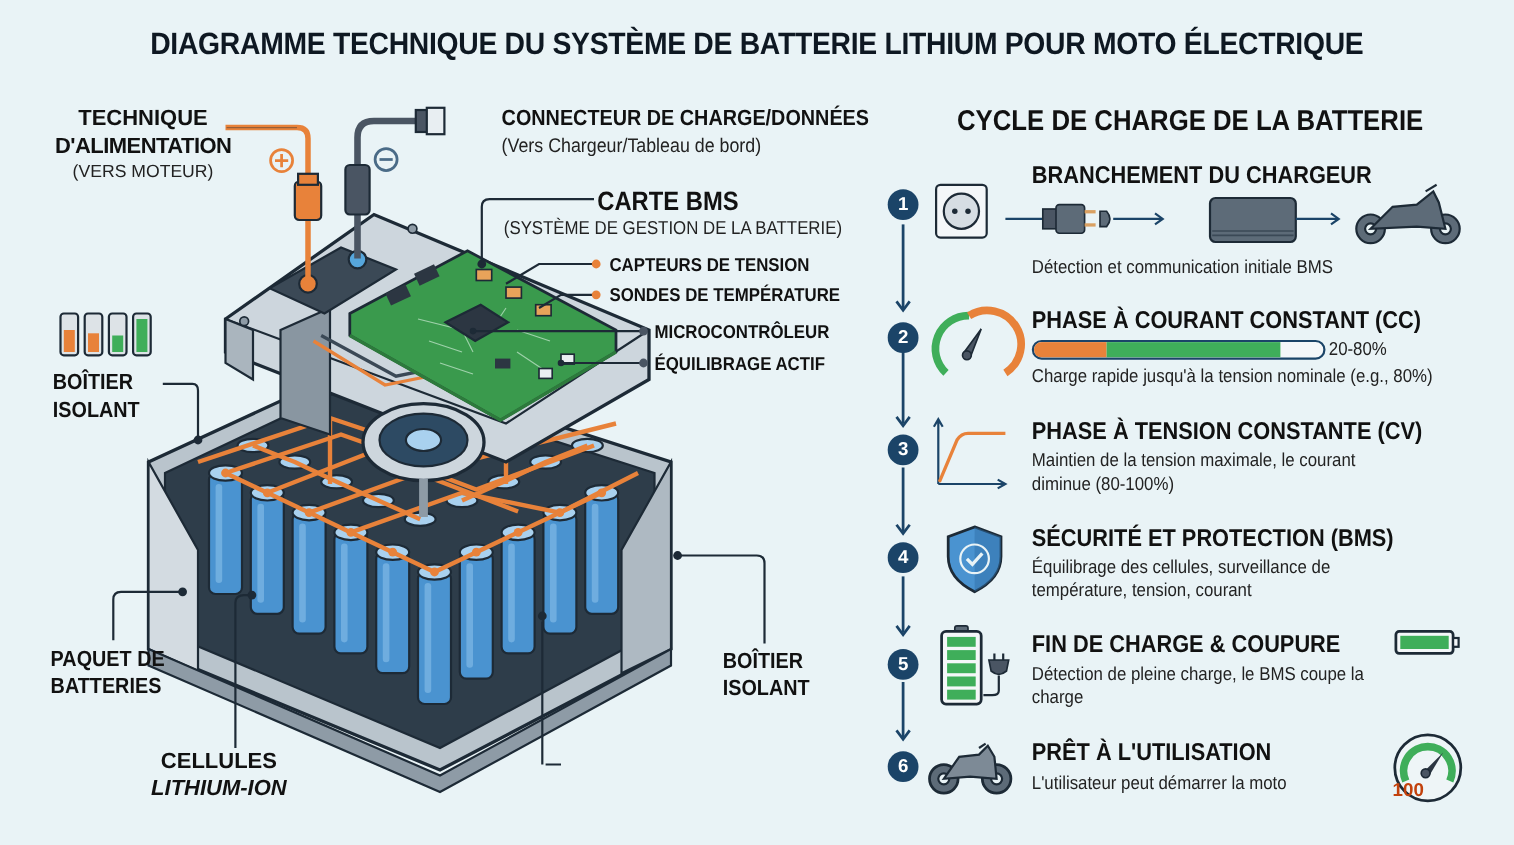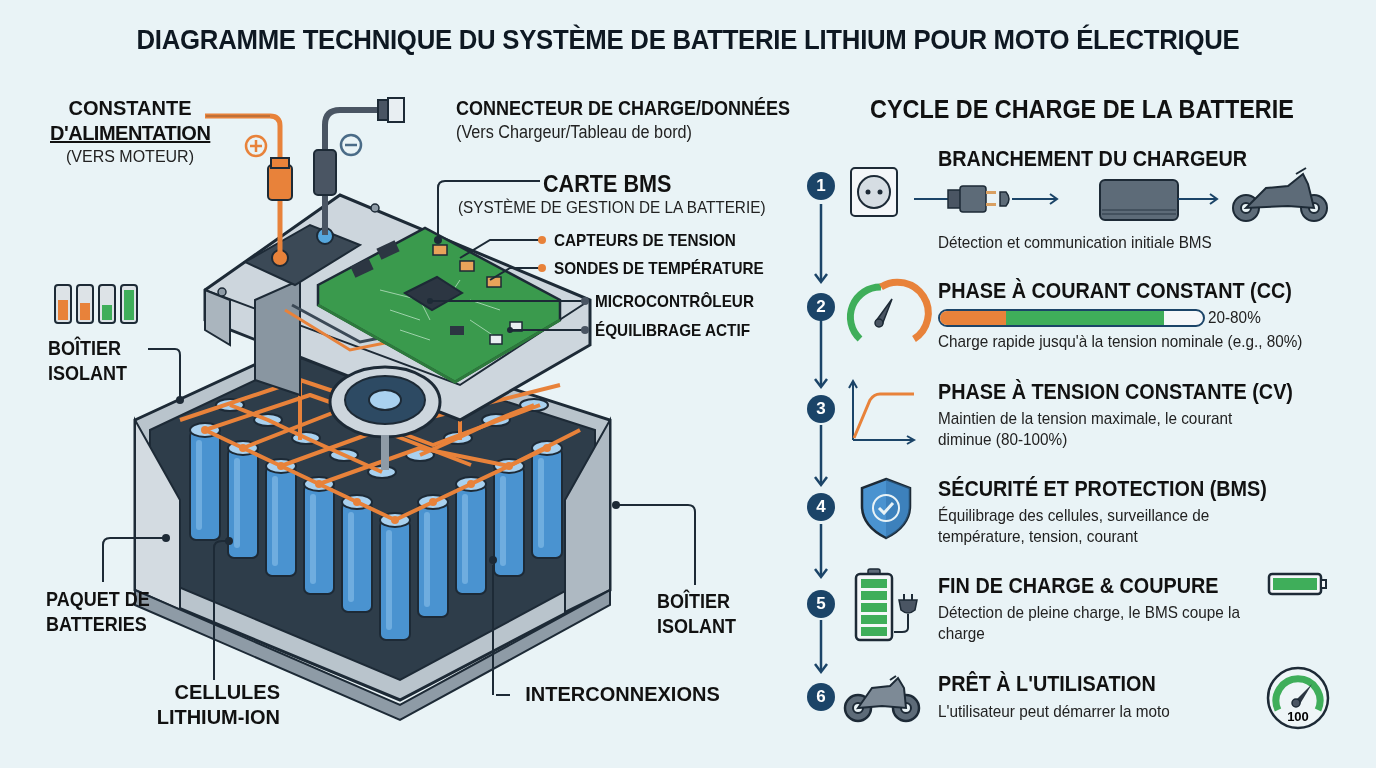--- a/index.html
+++ b/index.html
@@ -224,22 +224,22 @@
     <circle cx="542" cy="240" r="4" fill="#e8823a"></circle>
     <circle cx="542" cy="268" r="4" fill="#e8823a"></circle>
     <circle cx="585" cy="301" r="4" fill="#4a5563"></circle>
     <circle cx="585" cy="330" r="4" fill="#4a5563"></circle>
     <circle cx="430" cy="301" r="3" fill="#1d2a36"></circle>
     <circle cx="510" cy="330" r="3" fill="#1d2a36"></circle>
   </g>
 </svg>
 
 <div class="abs center" style="left:50px;top:96px;width:160px;" data-name="power-connector-label">
-  <div class="lbl-b" style="transform:none;">CONSTANTE</div>
-  <div class="lbl-b" style="transform:none;letter-spacing:-0.5px;text-decoration:underline;">D'ALIMENTATION</div>
+  <div class="lbl-b" style="transform:none;">TECHNIQUE</div>
+  <div class="lbl-b" style="transform:none;letter-spacing:-0.5px;">D'ALIMENTATION</div>
   <div class="lbl-r" style="transform:none;font-size:16px;">(VERS MOTEUR)</div>
 </div>
 
 <div class="abs" style="left:416px;top:96px;margin-left:40px;" data-name="charge-connector-label">
   <div class="lbl-b" style="white-space:nowrap;">CONNECTEUR DE CHARGE/DONNÉES</div>
   <div class="lbl-r" style="white-space:nowrap;">(Vers Chargeur/Tableau de bord)</div>
 </div>
 
 <div class="abs" style="left:543px;top:170px;" data-name="bms-title">CARTE BMS</div>
 <style>[data-name="bms-title"]{font-weight:700;font-size:24px;white-space:nowrap;transform:scaleX(0.9);transform-origin:left top;}</style>
@@ -253,27 +253,26 @@
 <div class="abs" style="left:48px;top:336px;" data-name="case-left-label">
   <div class="lbl-b">BOÎTIER</div>
   <div class="lbl-b">ISOLANT</div>
 </div>
 
 <div class="abs" style="left:46px;top:587px;" data-name="battery-pack-label">
   <div class="lbl-b">PAQUET DE</div>
   <div class="lbl-b">BATTERIES</div>
 </div>
 
-<div class="abs center" style="left:150px;top:680px;width:130px;text-align:right;" data-name="cells-label">
+<div class="abs center" style="left:134px;top:680px;width:130px;" data-name="cells-label">
   <div class="lbl-b" style="transform:none;">CELLULES</div>
-  <div class="lbl-b" style="transform:none;">LITHIUM-ION</div>
+  <div class="lbl-b" style="transform:none;font-style:italic;">LITHIUM-ION</div>
 </div>
 
 <div class="abs center" style="left:515px;top:682px;width:215px;" data-name="interconnects-label">
-  <div class="lbl-b" style="transform:none;">INTERCONNEXIONS</div>
 </div>
 
 <div class="abs" style="left:657px;top:589px;" data-name="case-right-label">
   <div class="lbl-b">BOÎTIER</div>
   <div class="lbl-b">ISOLANT</div>
 </div>
 
 <div class="abs right-title" style="left:870px;top:94px;" data-name="charge-cycle-title">CYCLE DE CHARGE DE LA BATTERIE</div>
 
 <svg width="40" height="560" style="left:806px;top:170px;" data-name="timeline-arrows">
@@ -395,14 +394,14 @@
 </svg>
 <div class="abs step-h" style="left:938px;top:671px;" data-name="step-6-title">PRÊT À L'UTILISATION</div>
 <div class="abs step-d" style="left:938px;top:701px;white-space:nowrap;" data-name="step-6-description">L'utilisateur peut démarrer la moto</div>
 <div class="abs" style="left:1266px;top:666px;width:64px;height:64px;" data-name="speedometer-icon">
   <svg width="64" height="64" style="left:0;top:0;">
     <circle cx="32" cy="32" r="30" fill="#eef5f7" stroke="#1d2a36" stroke-width="2.5"></circle>
     <path d="M12 44 A22 22 0 1 1 52 44" stroke="#3fae5a" stroke-width="7" fill="none"></path>
     <path d="M28 36 L46 18 L34 38 Z" fill="#2c3642"></path>
     <circle cx="30" cy="37" r="4" fill="#4a5563" stroke="#1d2a36" stroke-width="1.5"></circle>
   </svg>
-  <div style="position:absolute;left:0;width:64px;top:43px;text-align:center;font-weight:700;font-size:13px;color:#000000;" data-name="speedometer-value">100</div>
+  <div style="position:absolute;left:0;width:64px;top:43px;text-align:left;font-weight:700;font-size:17px;color:#c2410c;" data-name="speedometer-value">100</div>
 </div>
 
 </body></html>

